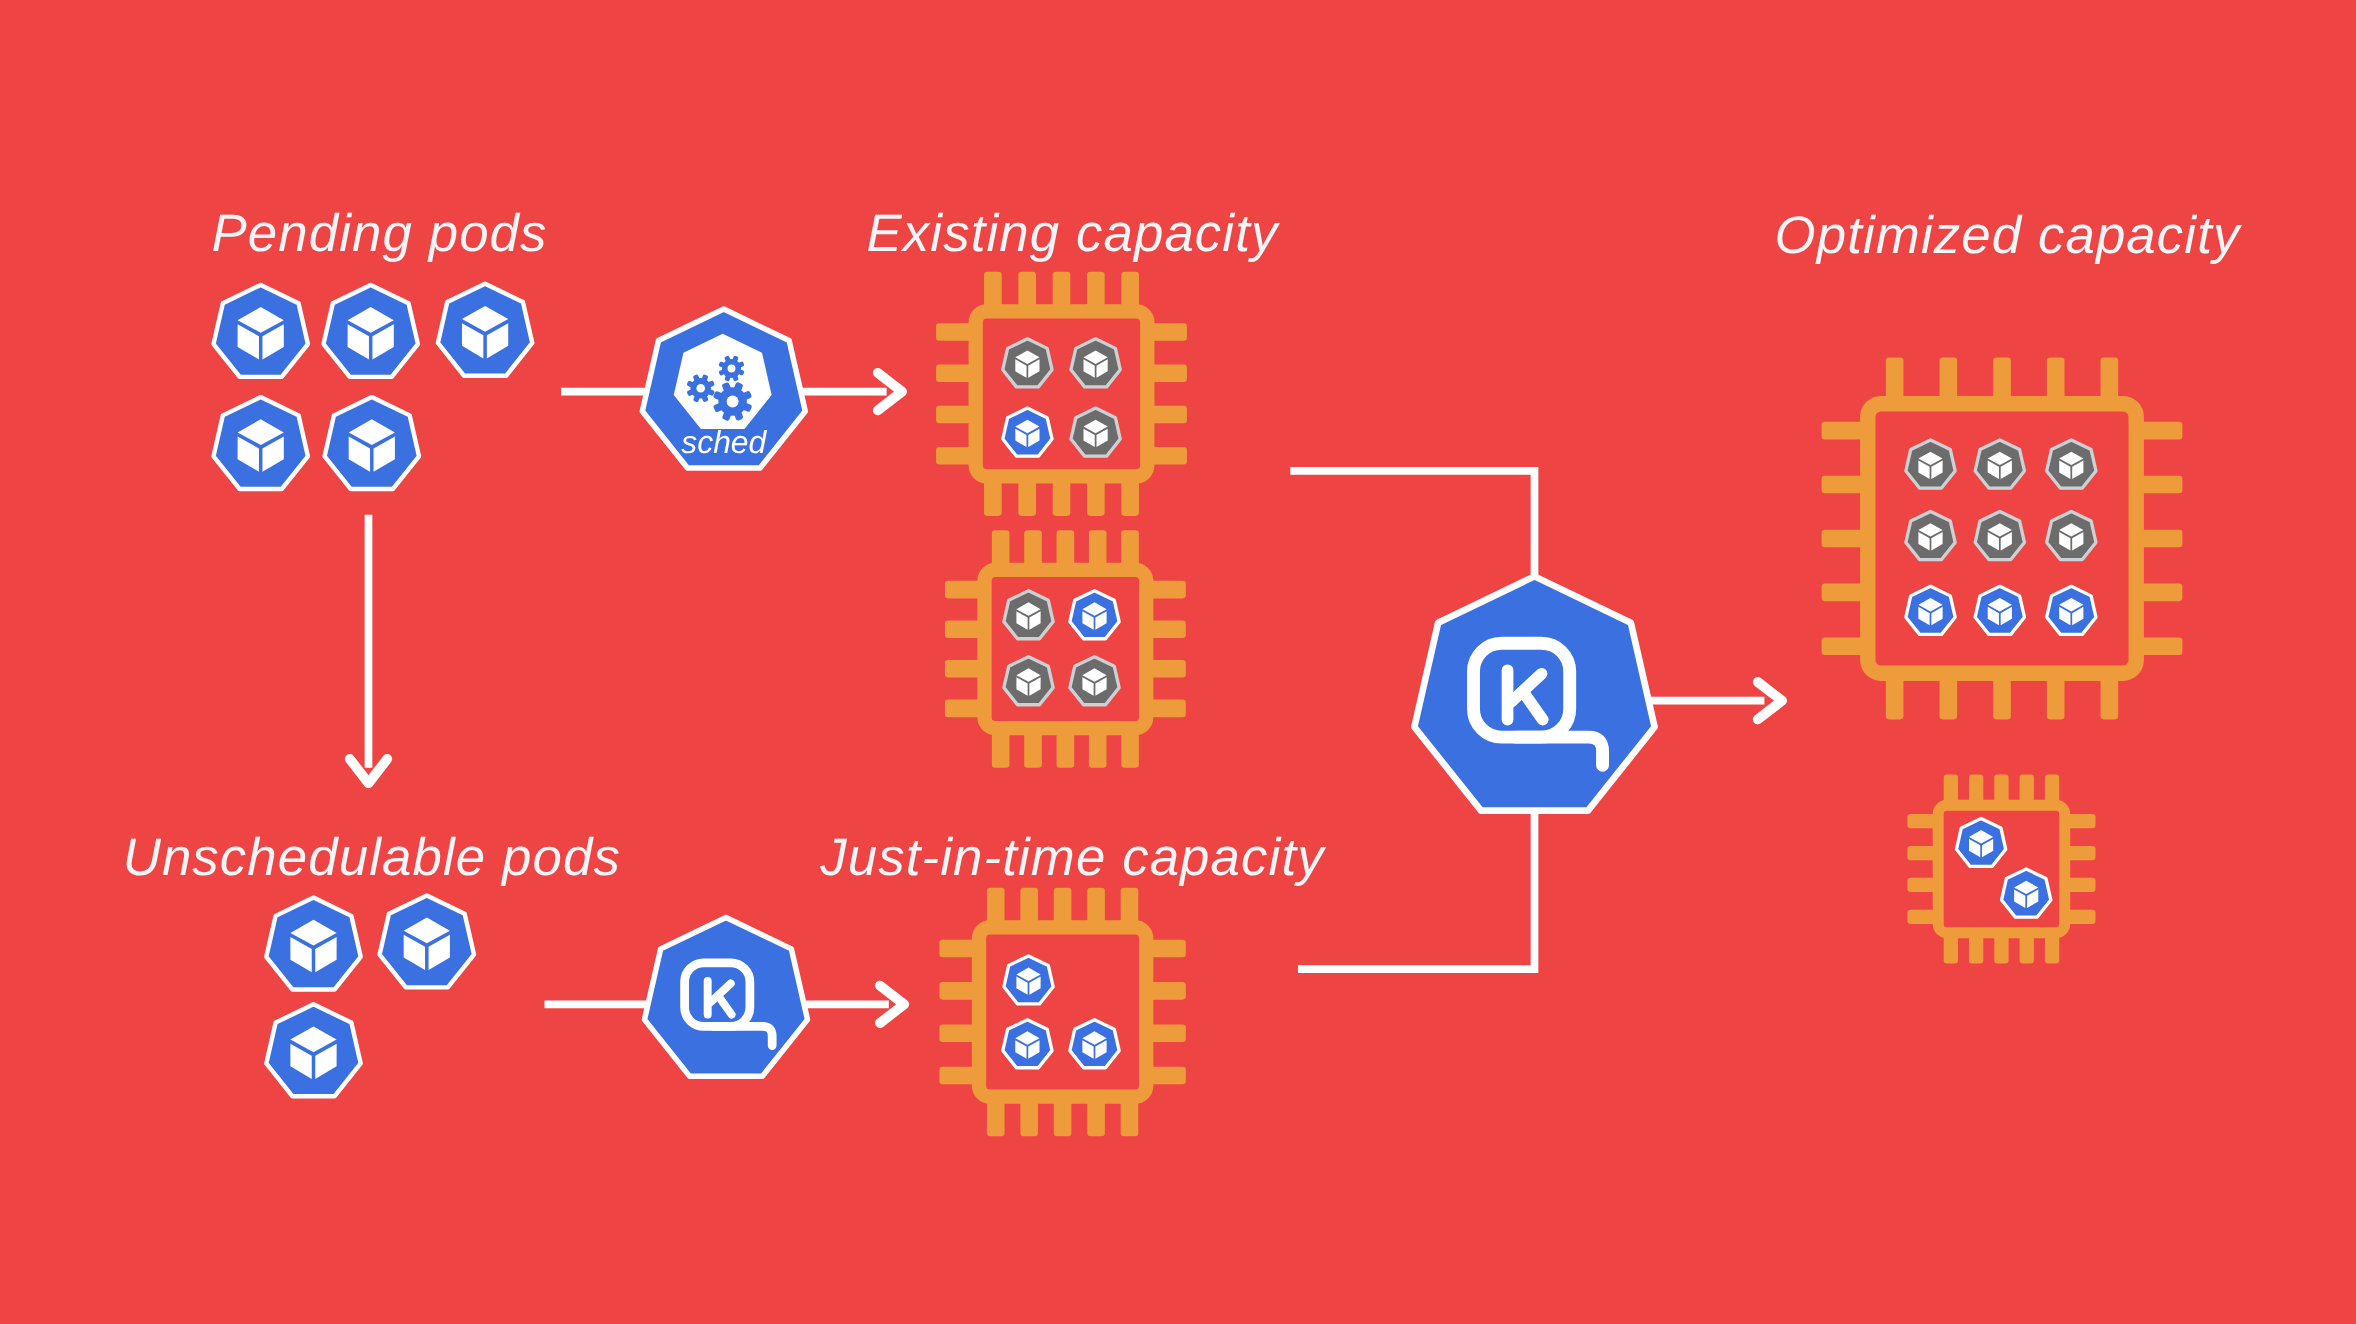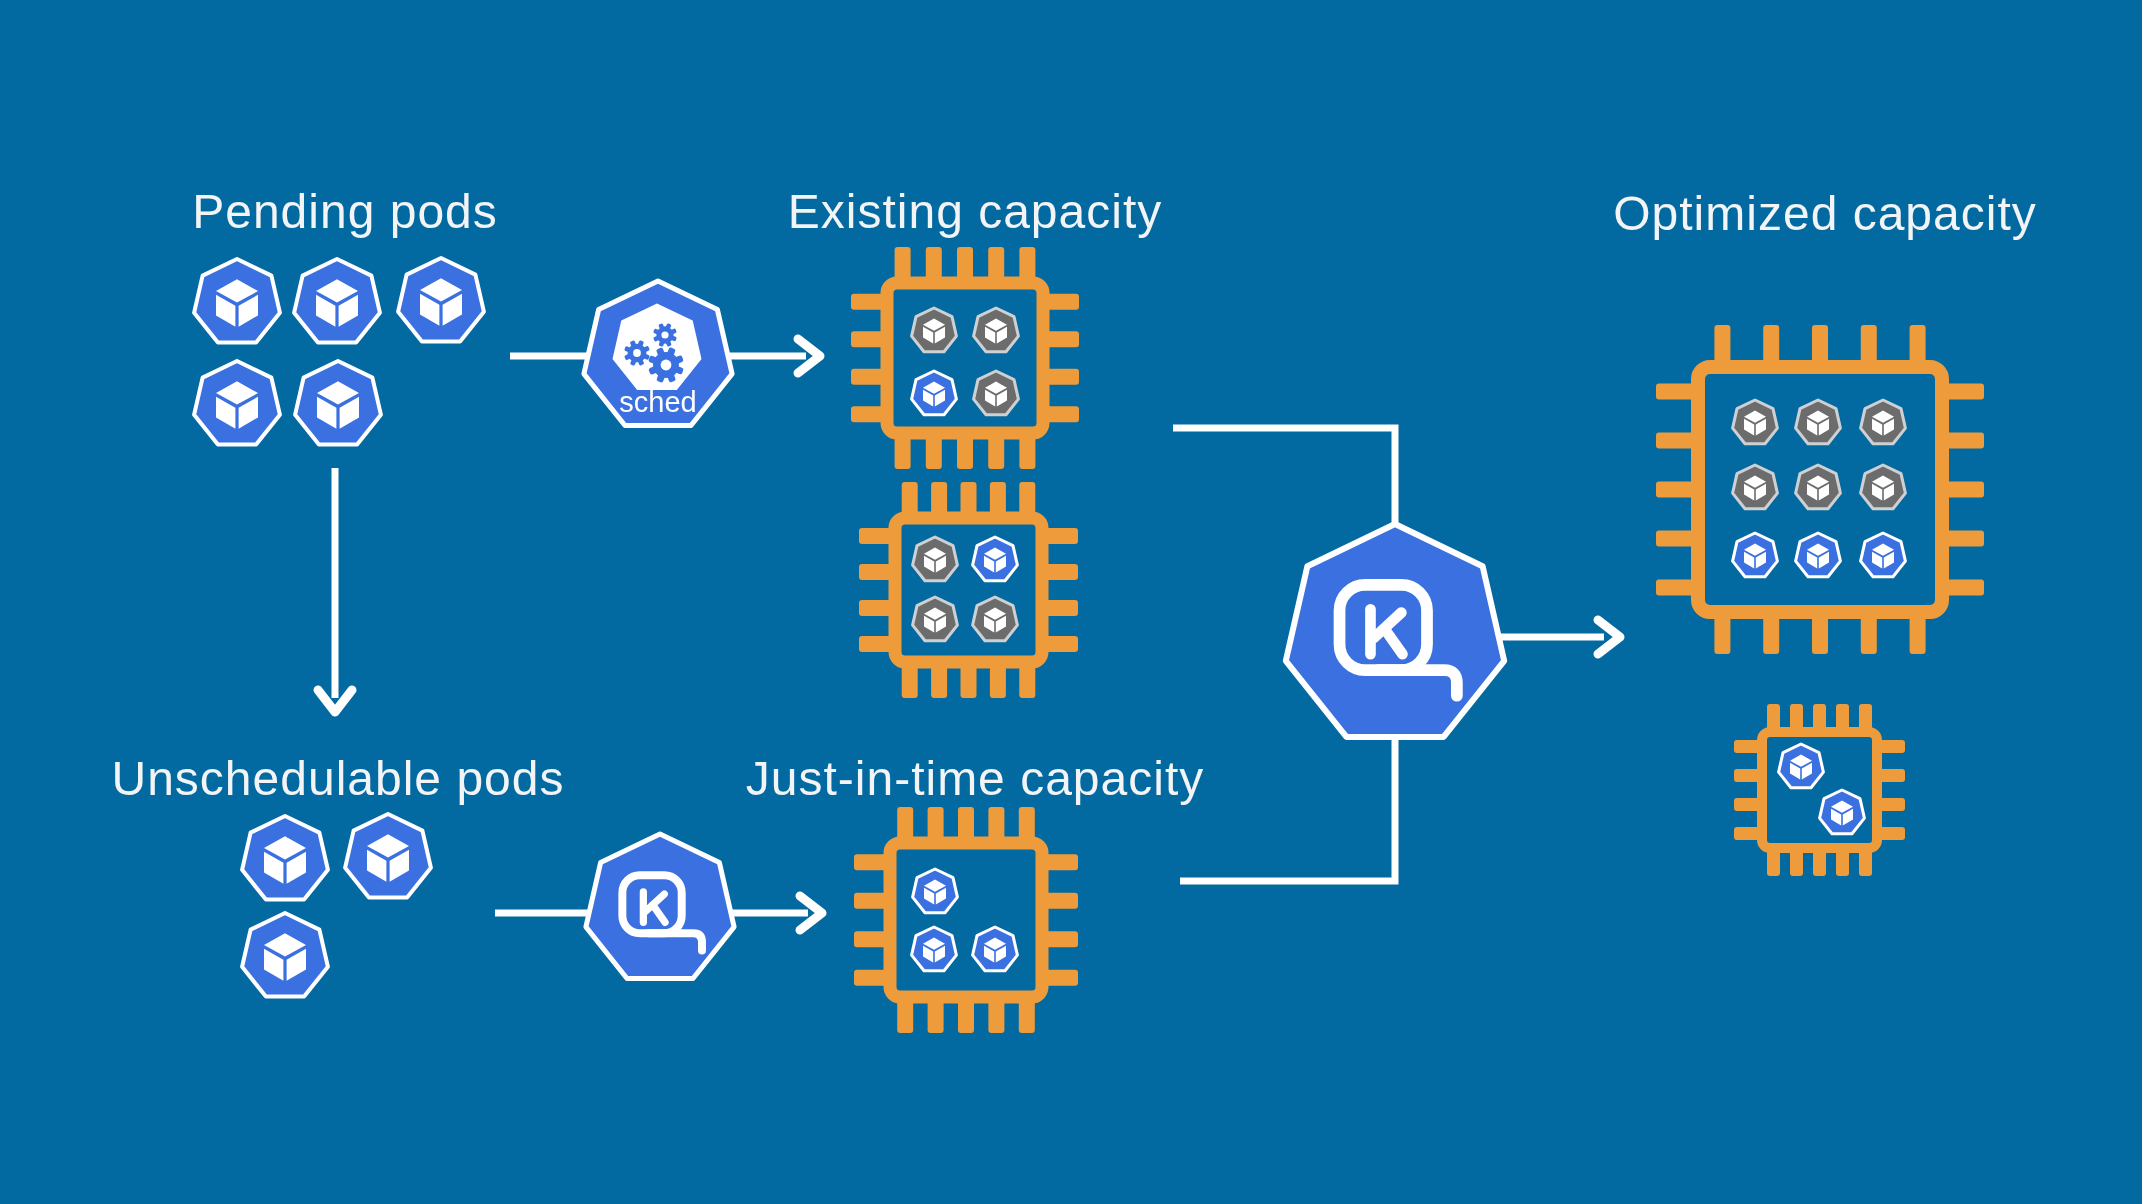--- a/index.html
+++ b/index.html
@@ -17,21 +17,21 @@
     font-family:"Liberation Sans",sans-serif;
     font-size:29px;
     font-weight:400;
     fill:#FFFFFF;
     text-anchor:middle;
   }
 </style>
 </head>
 <body>
 
-<div class="stage" style="background: #0369a1;">
+<div class="stage" style="background: #ef4444; font-style: italic;">
   <svg width="2142" height="1204" viewBox="0 0 2142 1204" xmlns="http://www.w3.org/2000/svg">
     <g id="gen-root">
         <g>
           <polyline points="510,356 806,356" fill="none" stroke="#FFFFFF" stroke-width="7"></polyline>
           <path d="M 798 339 L 820 356 L 798 373" fill="none" stroke="#FFFFFF" stroke-width="9" stroke-linecap="round" stroke-linejoin="round"></path>
         </g>
         <g>
           <polyline points="335,468 335,698" fill="none" stroke="#FFFFFF" stroke-width="7"></polyline>
           <path d="M 318 690 L 335 712 L 352 690" fill="none" stroke="#FFFFFF" stroke-width="9" stroke-linecap="round" stroke-linejoin="round"></path>
         </g>

